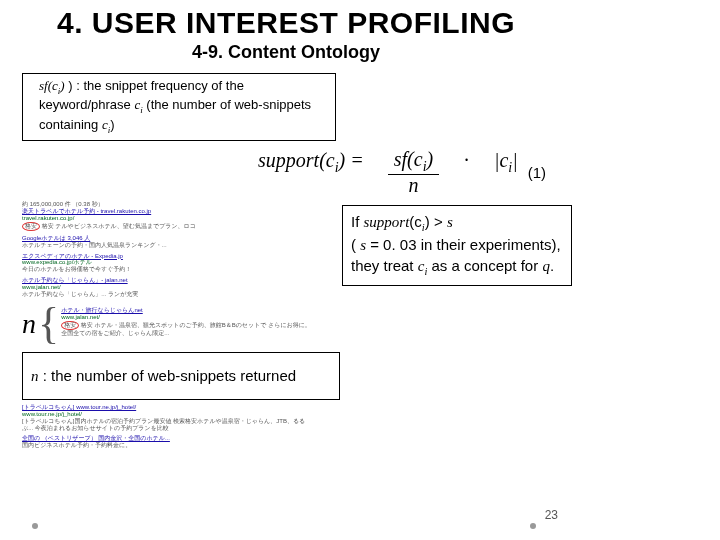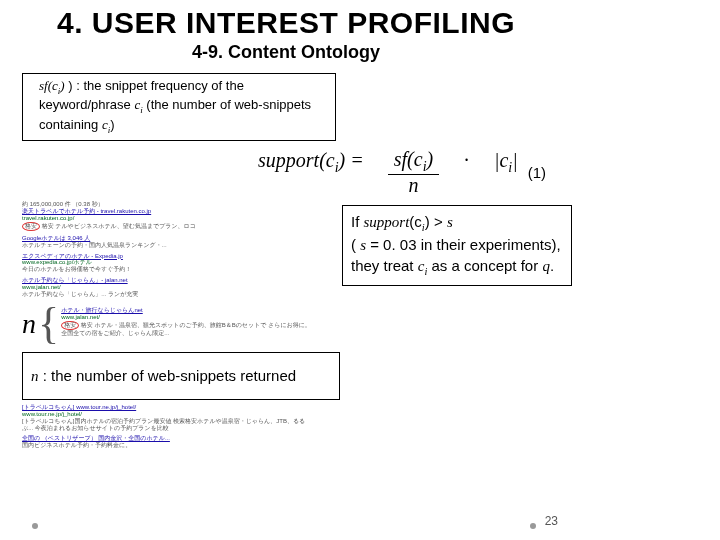--- a/index.html
+++ b/index.html
@@ -25,21 +25,21 @@
 .mock .res{margin-bottom:4px}
 .mock .t{color:#1a0dab;text-decoration:underline}
 .mock .u{color:#006621}
 .mock .d{color:#555}
 .circle{display:inline-block;border:1.5px solid #d33;border-radius:50%;padding:0 2px;color:#555}
 .n-ital{font-family:'Times New Roman',serif;font-style:italic;font-size:28px;margin-right:2px}
 .nbox{border:1px solid #000;font-size:15px;padding:14px 8px;margin-top:6px;width:300px}
 .concl{border:1px solid #000;margin-left:30px;width:320px;font-size:15px;padding:6px 8px;line-height:1.35;margin-top:4px}
 .ital{font-style:italic;font-family:'Times New Roman',serif}
 .sub{font-size:0.7em;vertical-align:sub}
-.pagenum{position:absolute;bottom:12px;right:14px;font-size:12px;color:#555}
+.pagenum{position:absolute;bottom:18px;right:14px;font-size:12px;color:#555}
 .dot{position:absolute;bottom:11px;left:32px;width:6px;height:6px;background:#999;border-radius:50%}
 .dot2{position:absolute;bottom:11px;right:36px;width:6px;height:6px;background:#999;border-radius:50%}
 </style>
 </head>
 <body>
 <div class="slide">
 
 <div class="title">4. USER INTEREST PROFILING</div>
 <div class="subtitle">4-9. Content Ontology</div>
 

